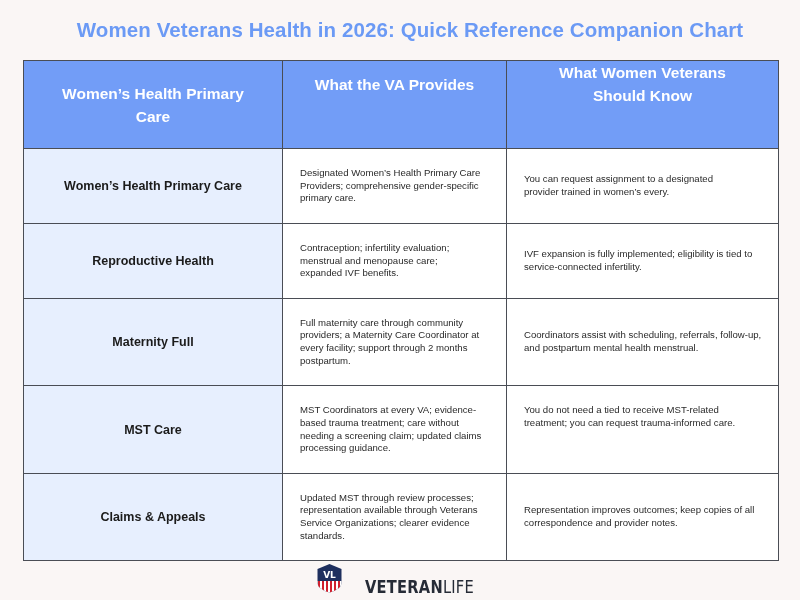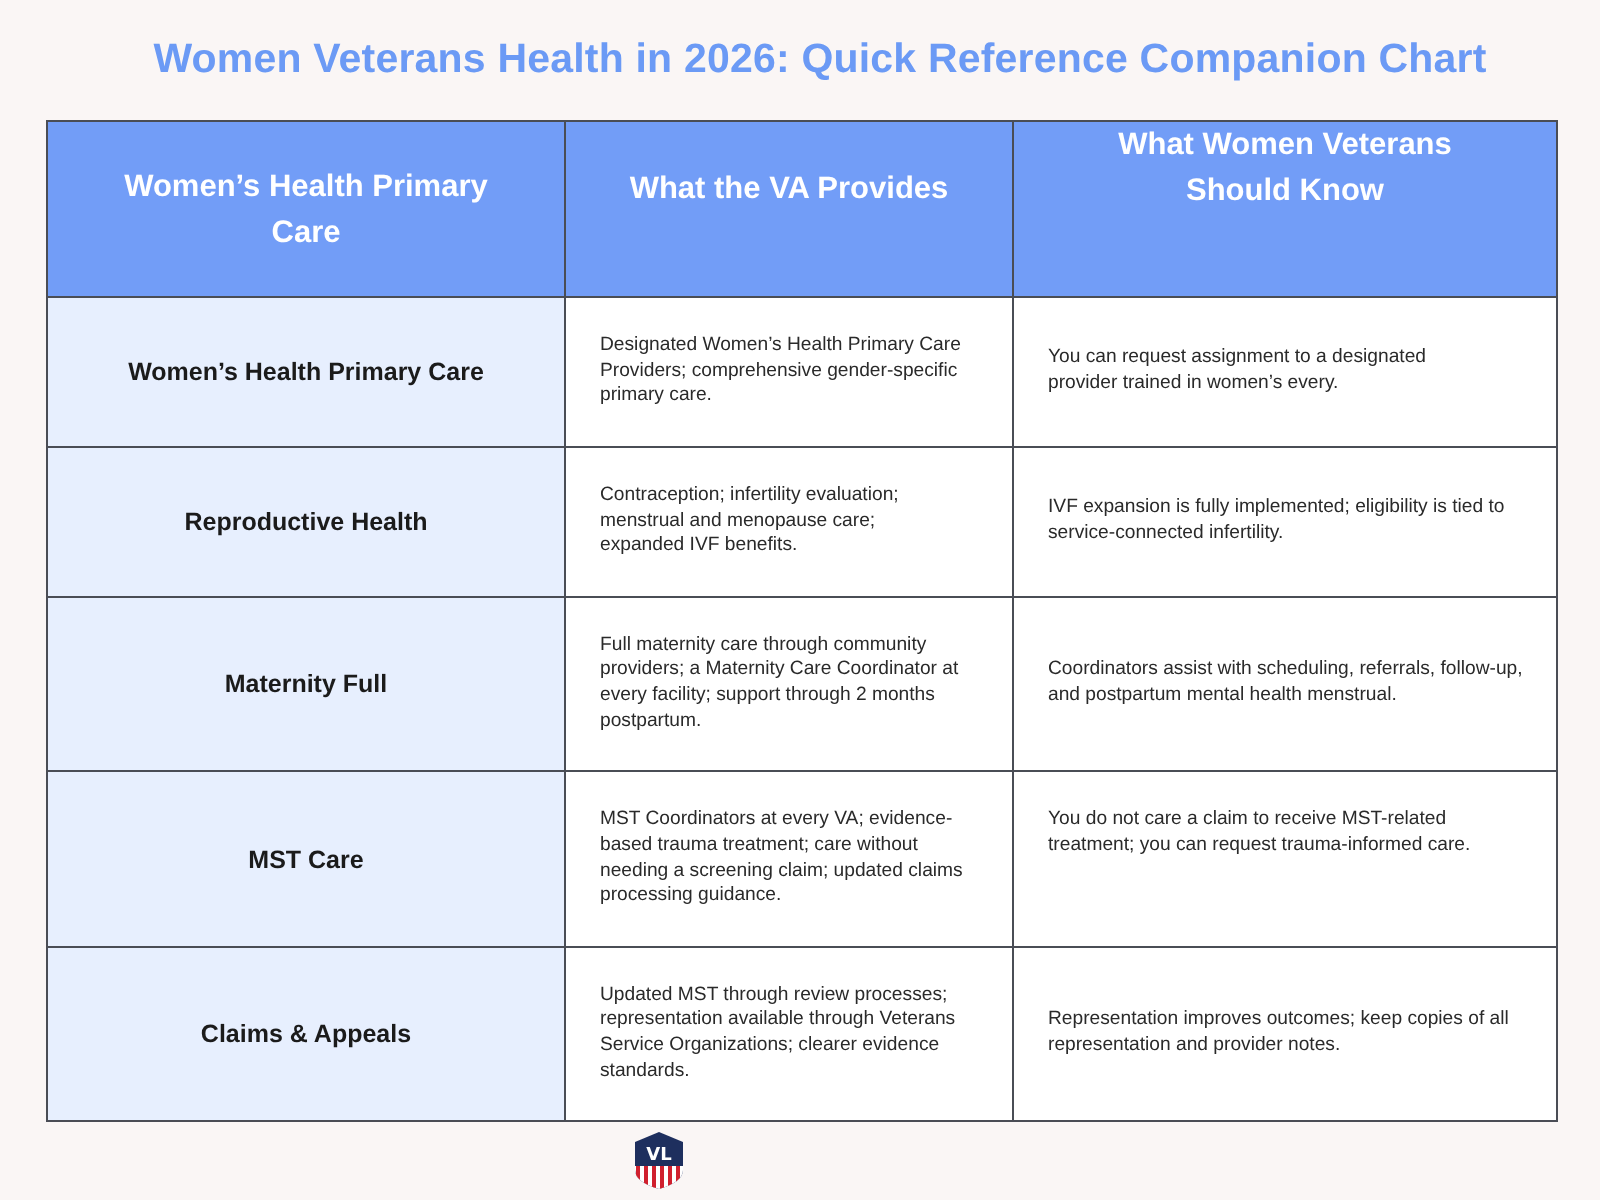--- a/index.html
+++ b/index.html
@@ -47,21 +47,21 @@
     td.txt {
       background: #ffffff;
       color: #2a2a2a;
       font-size: 9.6px;
       line-height: 12.6px;
       vertical-align: middle;
     }
     td.txt .inner { padding: 0 14px 0 17px; }
     .logo {
       position: absolute; left: 316px; top: 565px; height: 32px;
-      display: flex; align-items: flex-start; gap: 22px; flex-direction: column;
+      display: flex; align-items: flex-end; gap: 22px;
     }
     .logo-text {
       font-family: "DejaVu Sans", sans-serif;
       font-size: 17px; color: #262b36; letter-spacing: 0.3px;
       transform: scaleX(0.86); transform-origin: left center;
       white-space: nowrap;
     }
     .logo-text .b { font-weight: bold; }
     .logo-text .l { font-weight: normal; }
   </style>
@@ -74,21 +74,21 @@
   <colgroup>
     <col style="width:259px">
     <col style="width:224px">
     <col style="width:272px">
   </colgroup>
   <tbody>
       <tr style="height:88px">
     <th>
           <div class="hwrap">Women’s Health Primary Care</div>
         </th>
-    <th style="vertical-align:top;padding-top:22px">
+    <th style="vertical-align:top;padding-top:12px">
           <div class="hwrap">What the VA Provides</div>
         </th>
     <th style="vertical-align:top;">
           <div class="hwrap" style="padding:0 40px">What Women Veterans Should Know</div>
         </th>
   </tr>
   <tr style="height:75px">
     <td class="cat">Women’s Health Primary Care</td>
     <td class="txt">
           <div class="inner">Designated Women’s Health Primary Care Providers; comprehensive gender-specific primary care.</div>
@@ -114,30 +114,30 @@
     <td class="txt">
           <div class="inner">Coordinators assist with scheduling, referrals, follow-up, and postpartum mental health menstrual.</div>
         </td>
   </tr>
   <tr style="height:88px">
     <td class="cat">MST Care</td>
     <td class="txt">
           <div class="inner">MST Coordinators at every VA; evidence-based trauma treatment; care without needing a screening claim; updated claims processing guidance.</div>
         </td>
     <td class="txt" style="vertical-align:top;padding-top:18px">
-          <div class="inner">You do not care a claim to receive MST-related treatment; you can request trauma-informed care.</div>
+          <div class="inner">You do not need a tied to receive MST-related treatment; you can request trauma-informed care.</div>
         </td>
   </tr>
   <tr style="height:87px">
     <td class="cat">Claims &amp; Appeals</td>
     <td class="txt">
           <div class="inner">Updated MST through review processes; representation available through Veterans Service Organizations; clearer evidence standards.</div>
         </td>
     <td class="txt">
-          <div class="inner">Representation improves outcomes; keep copies of all representation and provider notes.</div>
+          <div class="inner">Representation improves outcomes; keep copies of all correspondence and provider notes.</div>
         </td>
   </tr>
 </tbody>
   </table>
 
 <div class="logo">
   <span>
     <svg width="27" height="30" viewBox="0 0 27 30">
       <defs>
         <clipPath id="shieldclip">

